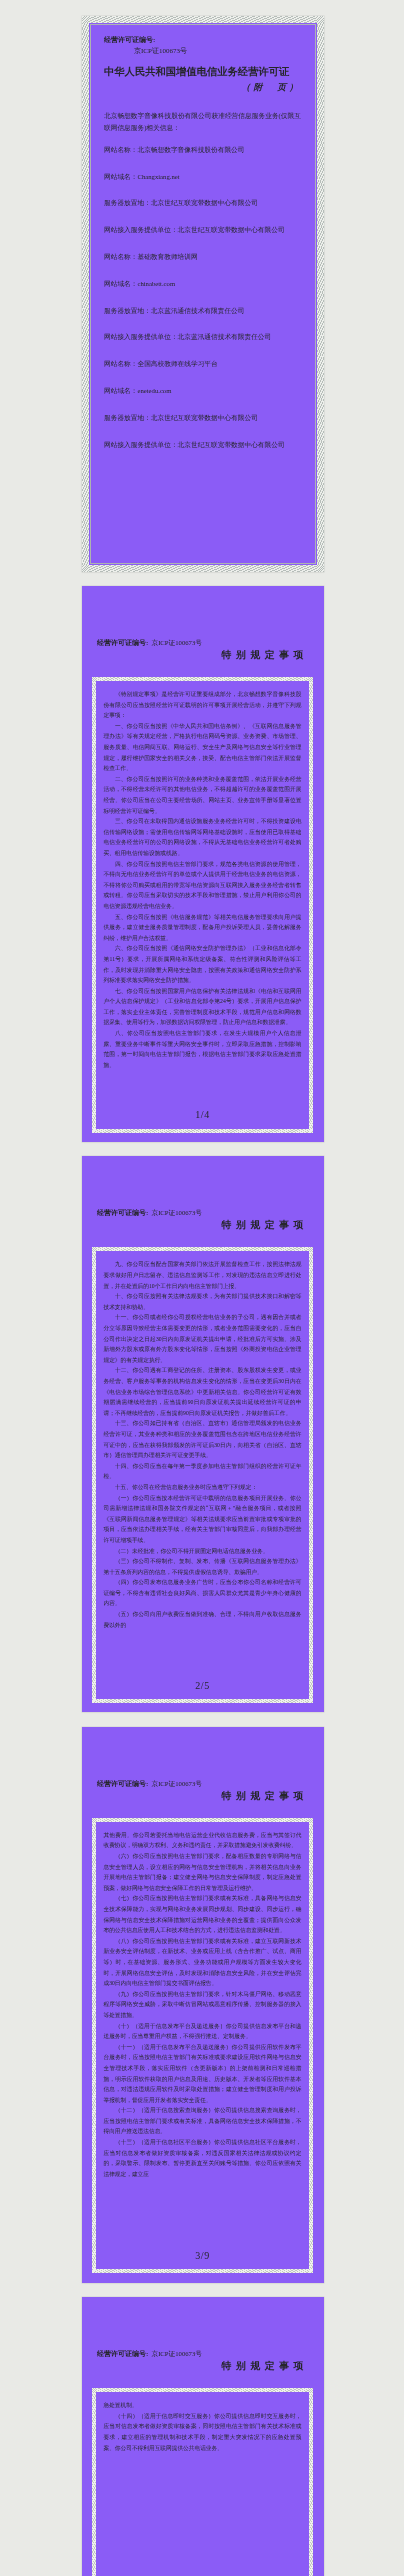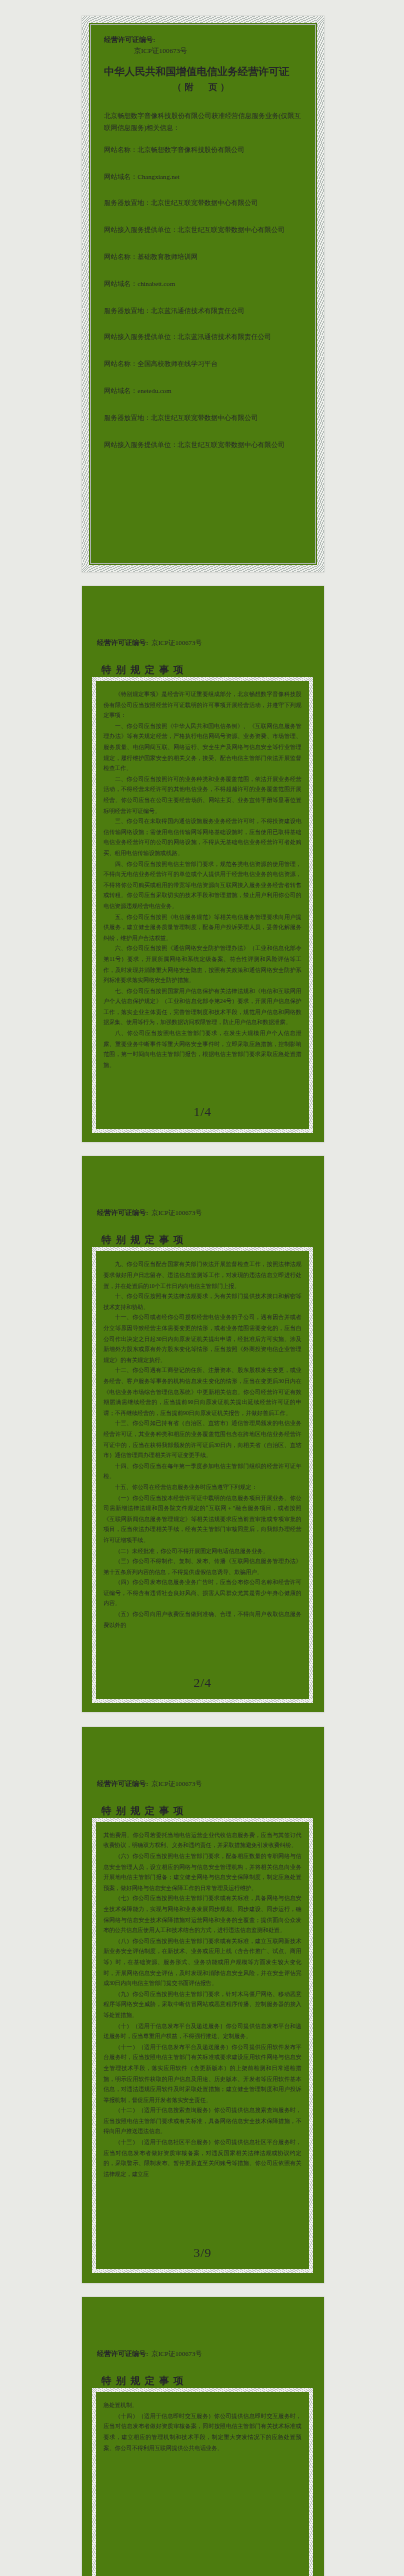--- a/index.html
+++ b/index.html
@@ -15,21 +15,21 @@
     box-sizing:border-box;
     padding-top:15.5px;
     display:flex;
     flex-direction:column;
     align-items:center;
     gap:14.4px;
   }
   .page{
     width:242px;
     height:556px;
-    background:#4d7c0f;
+    background:#8b5cf6;
     box-sizing:border-box;
     box-shadow:0 0 0 0.5px #d2d3cf, 0 0.5px 2.1px rgba(0,0,0,0.08);
     position:relative;
     overflow:hidden;
   }
   
   .page1{
     border:7.7px solid;
     border-image:repeating-linear-gradient(135deg,#b6bdb9 0 1.5px,#edefeb 1.5px 3.6px) 15;
     padding:12.4px 15.5px;
@@ -37,35 +37,35 @@
   .page1::after{
     content:"";
     position:absolute;
     inset:1px;
     border:0.5px solid #adb4b0;
     pointer-events:none;
   }
   .p1-label{font-weight:bold;font-size:7px;}
   .p1-no{display:block;margin:1.5px 0 0 30px;font-size:7px;}
   .p1-title{font-size:10.3px;font-weight:bold;text-align:left;margin:8.2px 0 3.1px;line-height:14.4px;}
-  .p1-sub{font-size:8.8px;font-weight:bold;text-align:center;letter-spacing:3.1px;margin:0 0 15.5px;}
+  .p1-sub{font-size:8.8px;font-weight:bold;text-align:right;letter-spacing:3.1px;margin:0 0 15.5px;font-style:italic;}
   .p1-intro{font-size:6.7px;line-height:12px;margin:0 0 11.3px;text-align:justify;}
   .entry{font-size:6.7px;line-height:10.8px;margin:0 0 16px;}
   
   .sp-header{padding:52px 15.5px 0;}
   .lic-line{font-size:6.7px;}
   .lic-label{font-weight:bold;font-size:7px;}
   .lic-no{margin-left:3.1px;}
   .sp-title{
-    text-align:left;
+    text-align:right;
     font-size:9.8px;
     font-weight:bold;
     letter-spacing:4.6px;
     text-indent:4.6px;
-    margin:16px 0 0;
+    margin:1px 0 0;
   }
   .sp-body{
     position:absolute;
     left:10.3px;right:10.3px;top:91px;bottom:9.3px;
     border:4.1px solid;
     border-image:repeating-linear-gradient(135deg,#c1c6c2 0 1px,#f0f1ed 1px 2.6px) 8;
     padding:8.2px 7.7px 6.2px;
     display:flex;
     flex-direction:column;
     box-sizing:border-box;
@@ -75,21 +75,21 @@
     font-size:5.7px;
     line-height:10.6px;
     margin:0;
     text-indent:2em;
     text-align:justify;
   }
   .para.no-indent{text-indent:0;}
   .page-num{
     margin-top:auto;
     text-align:center;
-    font-size:13px;
+    font-size:10px;
     letter-spacing:0.5px;
     padding-bottom:2.1px;
   }
 </style>
 </head>
 <body>
 
 <div class="canvas">
 
   <section class="page page1">
@@ -154,21 +154,21 @@
           <p class="para">十二、你公司遇有工商登记的住所、注册资本、股东股权发生变更，或业务经营、客户服务等事务的机构信息发生变化的情形，应当在变更后30日内在《电信业务市场综合管理信息系统》中更新相关信息。你公司经营许可证有效期届满需继续经营的，应当提前90日向原发证机关提出延续经营许可证的申请；不再继续经营的，应当提前90日向原发证机关报告，并做好善后工作。</p>
           <p class="para">十三、你公司如已持有省（自治区、直辖市）通信管理局颁发的电信业务经营许可证，其业务种类和相应的业务覆盖范围包含在跨地区电信业务经营许可证中的，应当在获得我部颁发的许可证后30日内，向相关省（自治区、直辖市）通信管理局办理相关许可证变更手续。</p>
           <p class="para">十四、你公司应当在每年第一季度参加电信主管部门组织的经营许可证年检。</p>
           <p class="para">十五、你公司在经营信息服务业务时应当遵守下列规定：</p>
           <p class="para">（一）你公司应当按本经营许可证中载明的信息服务项目开展业务。你公司需新增法律法规和国务院文件规定的“互联网＋”融合服务项目，或者按照《互联网新闻信息服务管理规定》等相关法规要求应当前置审批或专项审批的项目，应当依法办理相关手续，经有关主管部门审核同意后，向我部办理经营许可证增项手续。</p>
           <p class="para">（二）未经批准，你公司不得开展固定网电话信息服务业务。</p>
           <p class="para">（三）你公司不得制作、复制、发布、传播《互联网信息服务管理办法》第十五条所列内容的信息，不得提供虚假信息诱导、欺骗用户。</p>
           <p class="para">（四）你公司发布信息服务业务广告时，应当公布你公司名称和经营许可证编号，不得含有违背社会良好风尚、损害人民群众尤其是青少年身心健康的内容。</p>
           <p class="para">（五）你公司向用户收费应当做到准确、合理，不得向用户收取信息服务费以外的</p>
         </div>
-      <div class="page-num">2/4</div>
+      <div class="page-num">2/5</div>
     </div>
   </section>
 
   <section class="page special">
     <div class="sp-header">
       <div class="lic-line">
         <span class="lic-label">经营许可证编号:</span><span class="lic-no">京ICP证100673号</span>
       </div>
       <h2 class="sp-title">特别规定事项</h2>
     </div>

